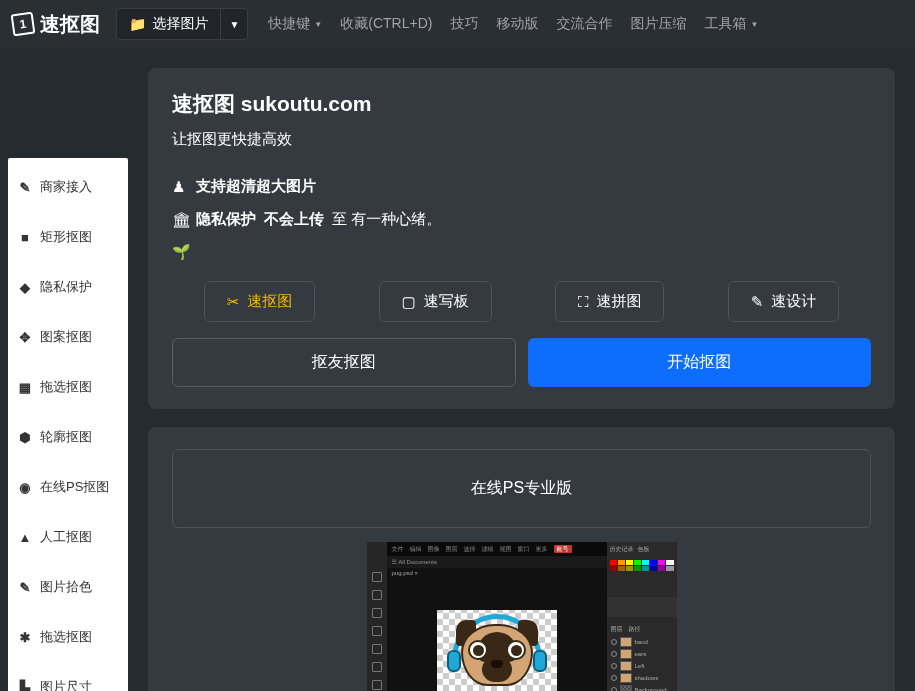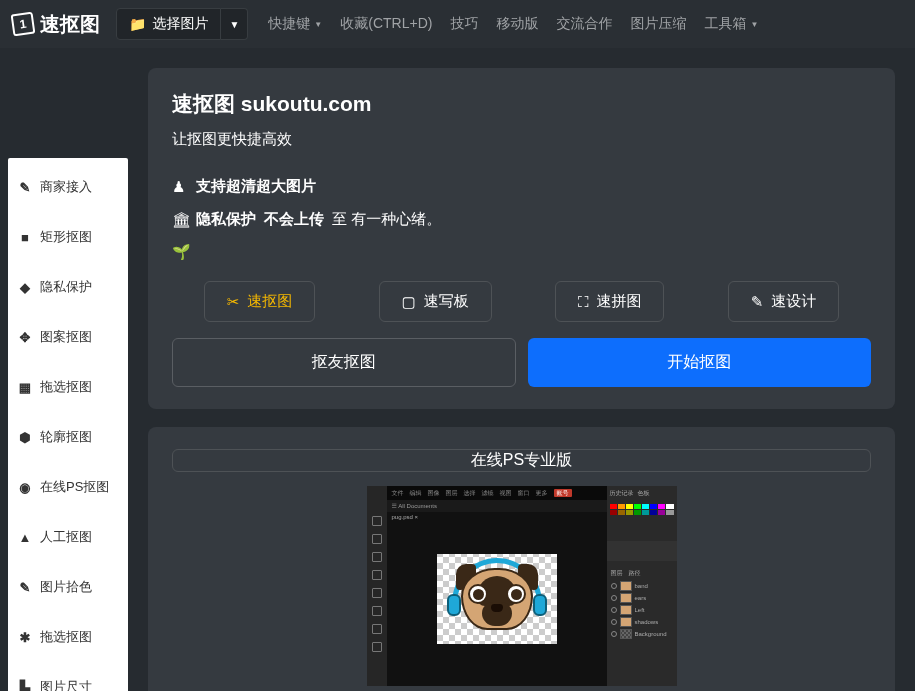--- a/index.html
+++ b/index.html
@@ -185,21 +185,21 @@
       color: #fff;
     }
     .secondary-btn {
       background: transparent;
       border: 1px solid #5a5e63;
       color: #fff;
     }
     .ps-title {
       text-align: center;
       font-size: 16px;
-      padding: 0;
+      padding: 28px;
       border: 1px solid #4e5256;
       border-radius: 6px;
       margin-bottom: 14px;
     }
     .ps-screenshot {
       background: #1d1d1d;
       width: 310px;
       height: 200px;
       margin: 0 auto;
       position: relative;

